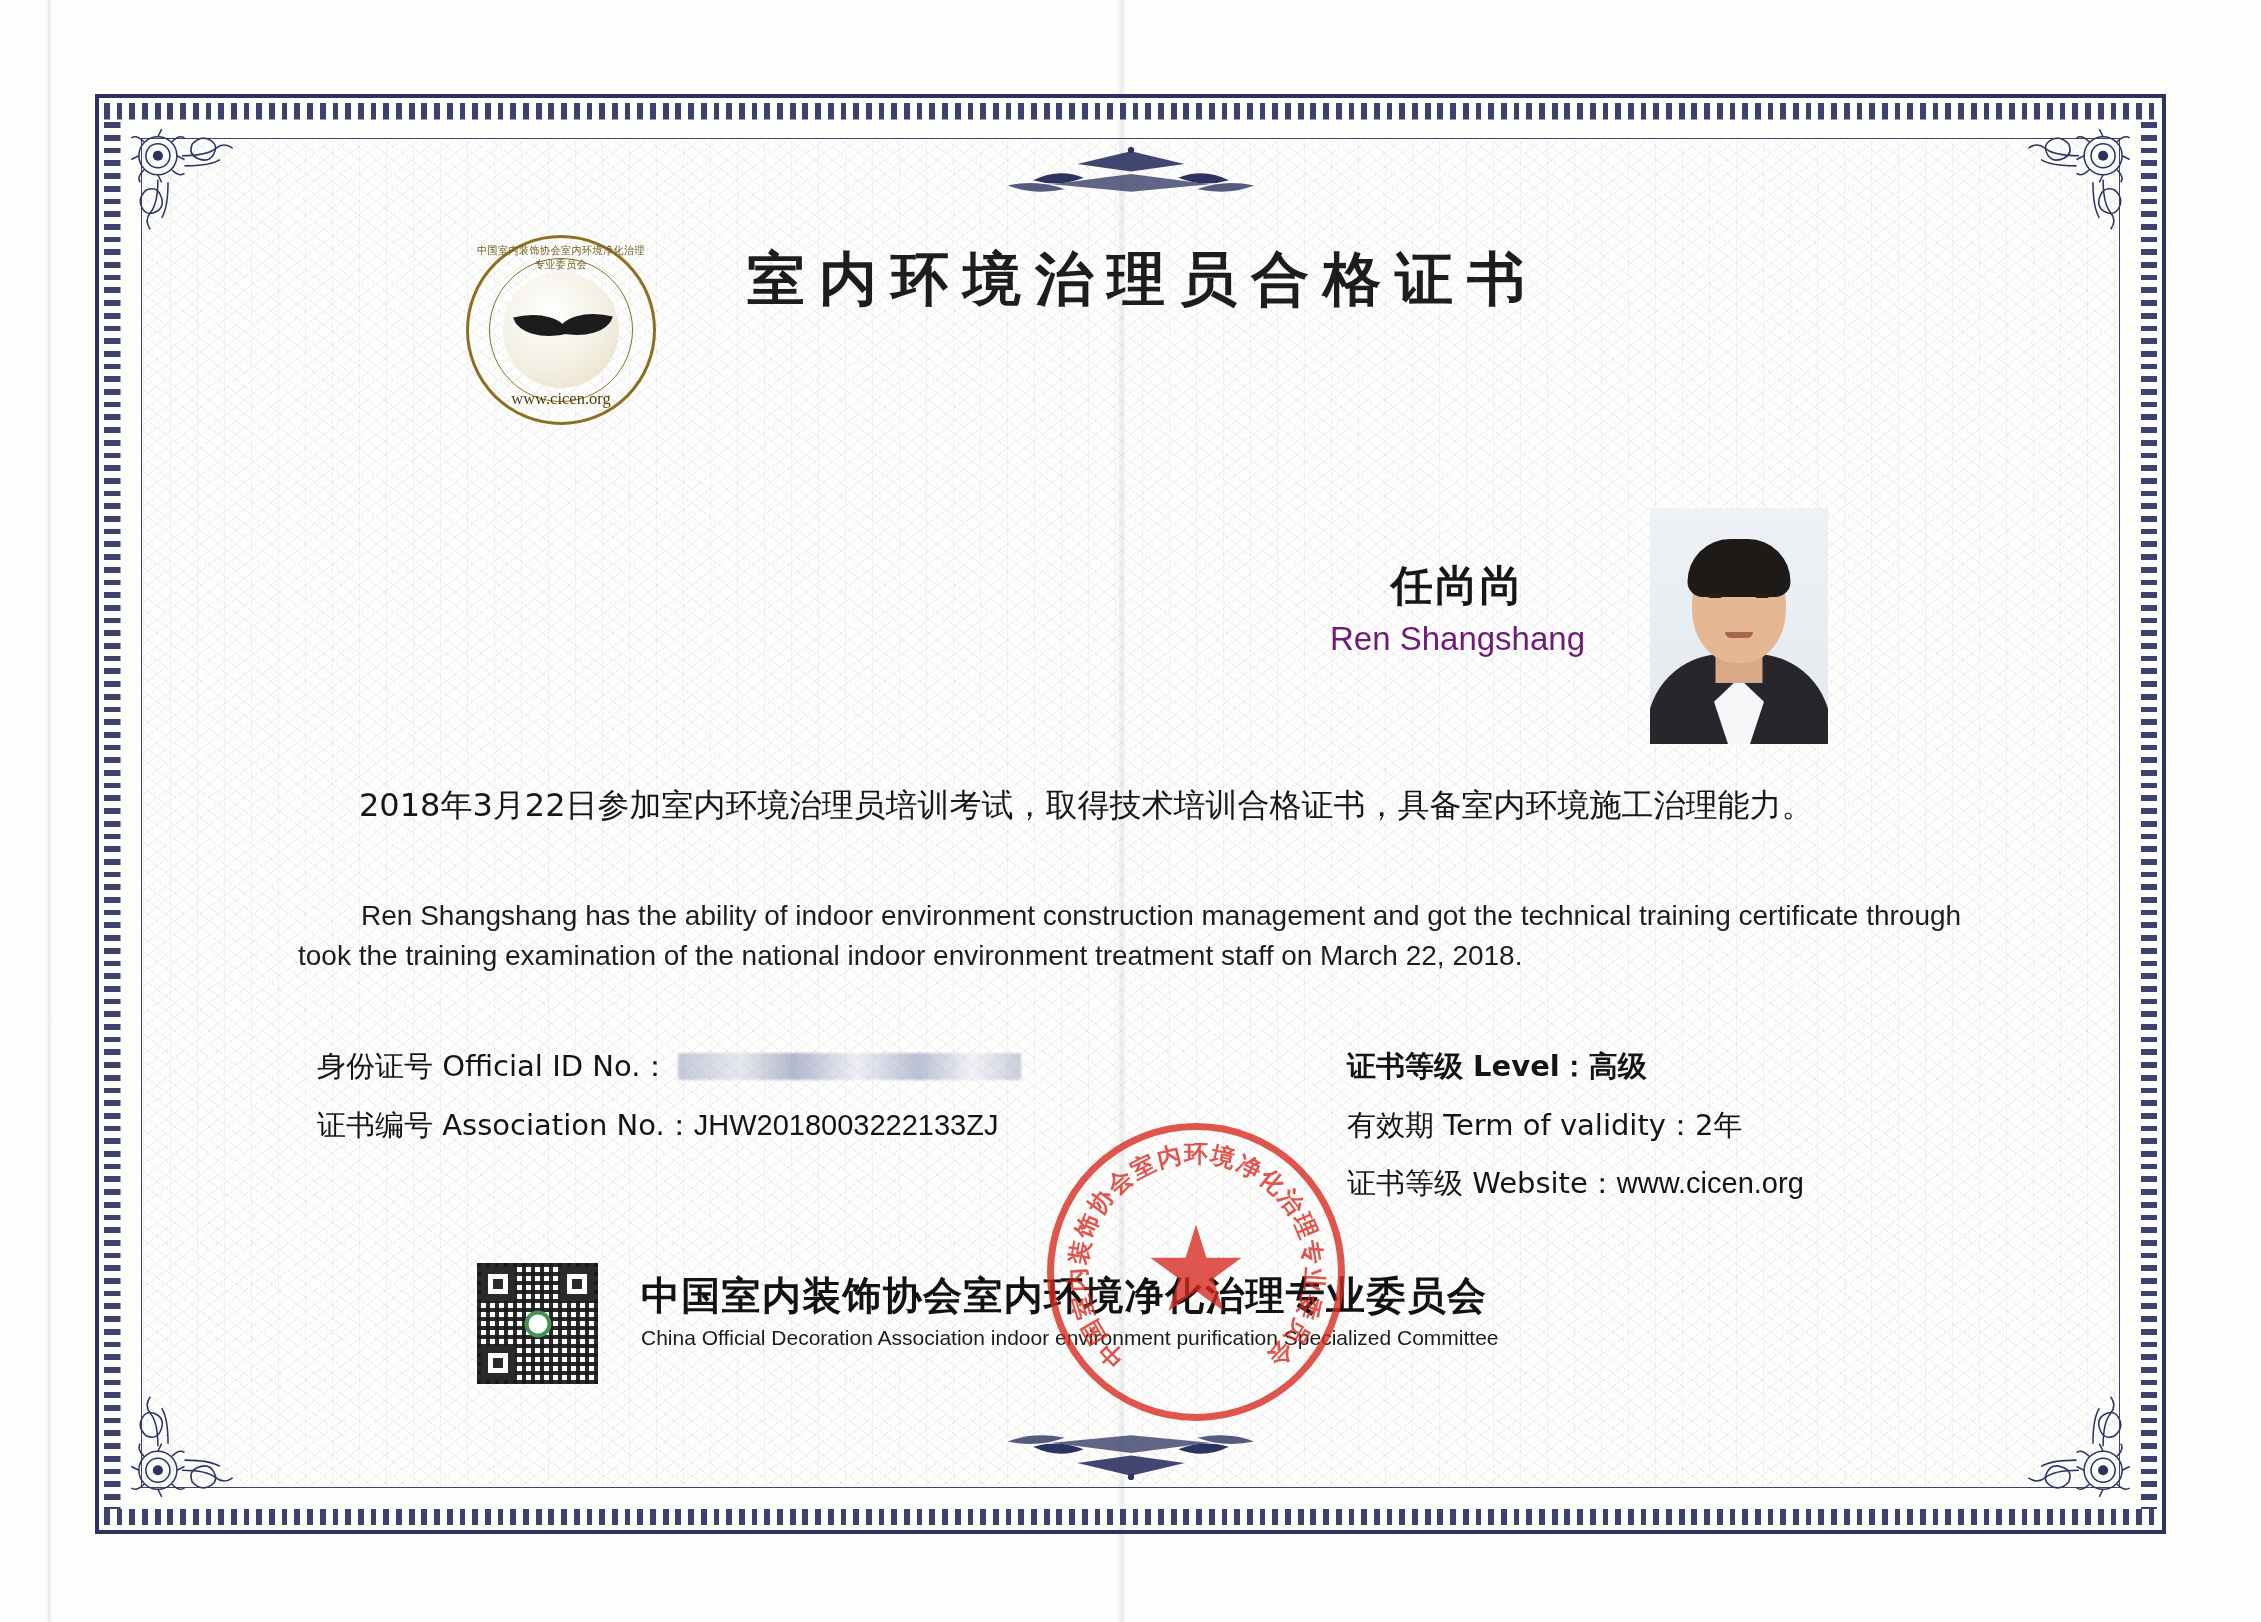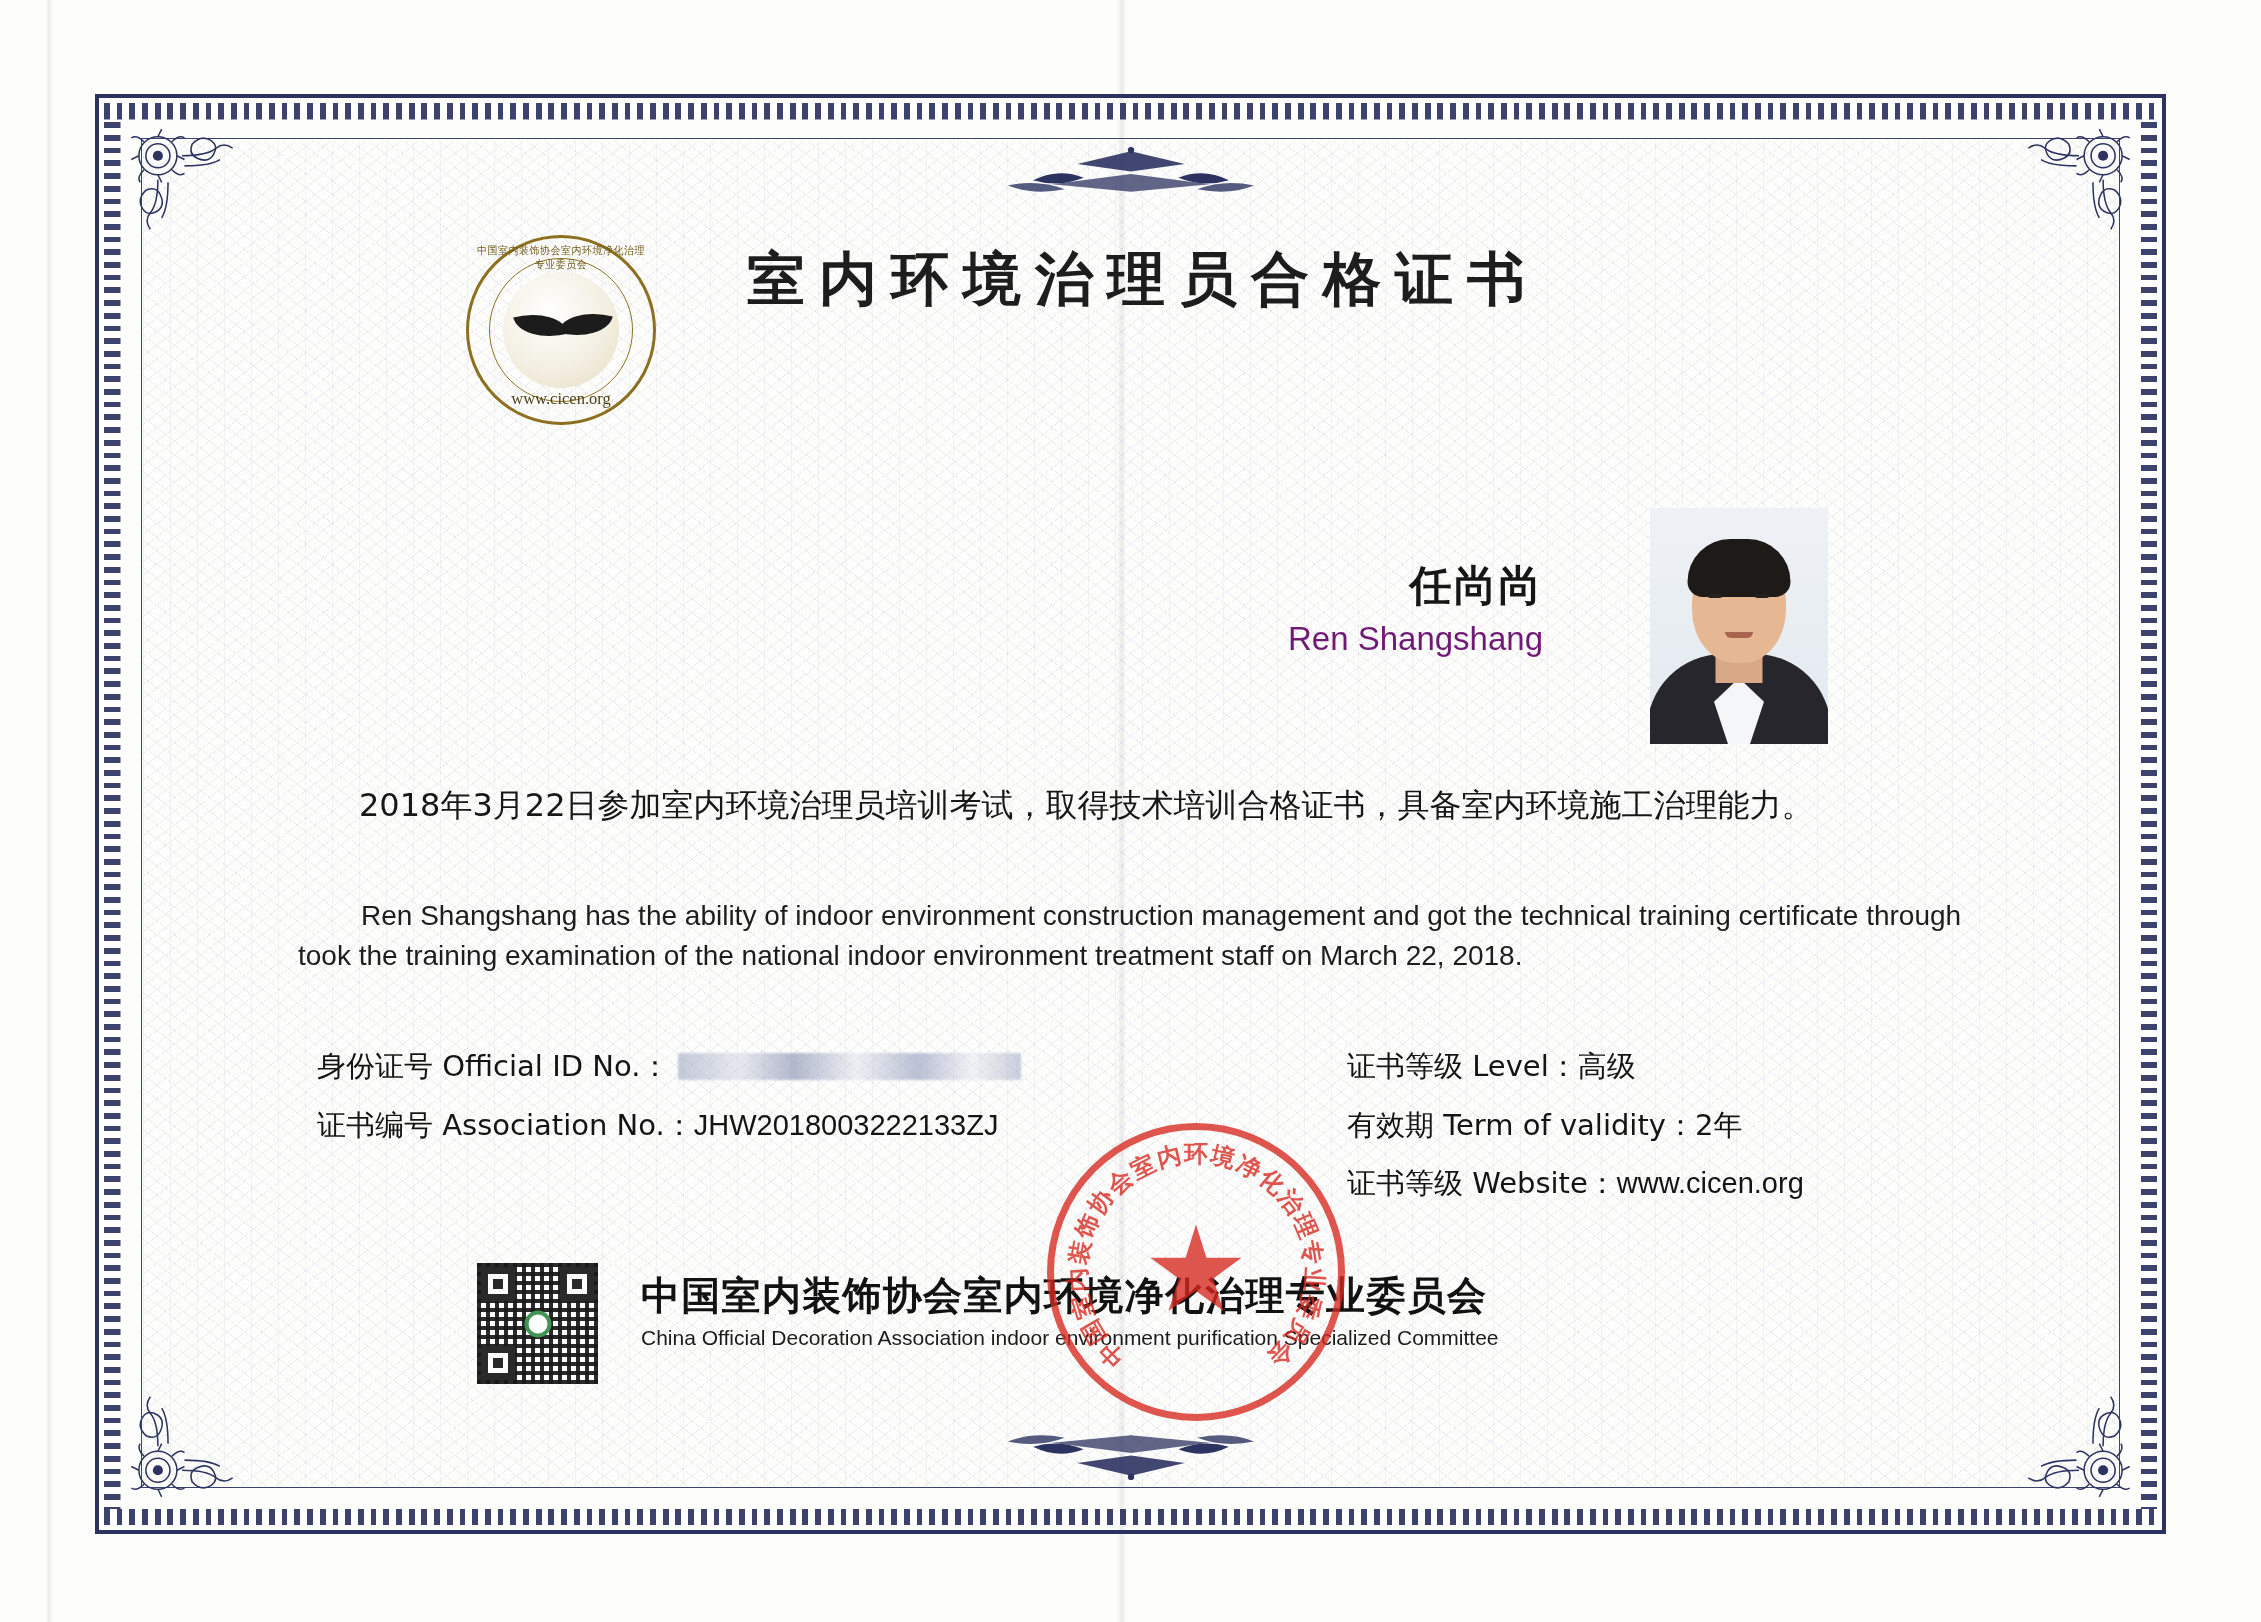--- a/index.html
+++ b/index.html
@@ -194,24 +194,24 @@
     font-size: 10.8px;
     color: #6e5a18;
     font-family: "DejaVu Sans", sans-serif;
   }
   #assoc-logo .logo-text-top { top: 9px; letter-spacing: 0.6px; transform: scaleX(.92); }
   #assoc-logo .logo-text-bottom { bottom: 16.5px; font-size: 16.5px; font-family: "Liberation Serif", serif; color: #4c3f10; }
 
   
   #recipient {
     position: absolute;
-    left: 1264px;
+    left: 1318px;
     top: 558px;
     width: 279px;
-    text-align: right;
+    text-align: center;
   }
   #recipient-name-cn {
     font-family: "DejaVu Sans", sans-serif;
     font-size: 42px;
     font-weight: 700;
     color: #161616;
     letter-spacing: 2.5px;
   }
   #recipient-name-en {
     font-size: 33px;
@@ -312,21 +312,21 @@
   
   .field {
     position: absolute;
     font-family: "DejaVu Sans", sans-serif;
     font-size: 29px;
     color: #141414;
     white-space: nowrap;
   }
   #field-id      { left: 317px;  top: 1047px; }
   #field-certno  { left: 317px;  top: 1106px; }
-  #field-level   { left: 1347px; top: 1047px; }
+  #field-level   { left: 1347px; top: 1047px; font-weight: bold; }
   #field-term    { left: 1347px; top: 1106px; }
   #field-website { left: 1347px; top: 1164px; }
   .field .value { font-family: "Liberation Sans", sans-serif; }
 
   
   #id-redacted {
     display: inline-block;
     width: 343px;
     height: 27px;
     vertical-align: -3.8px;

